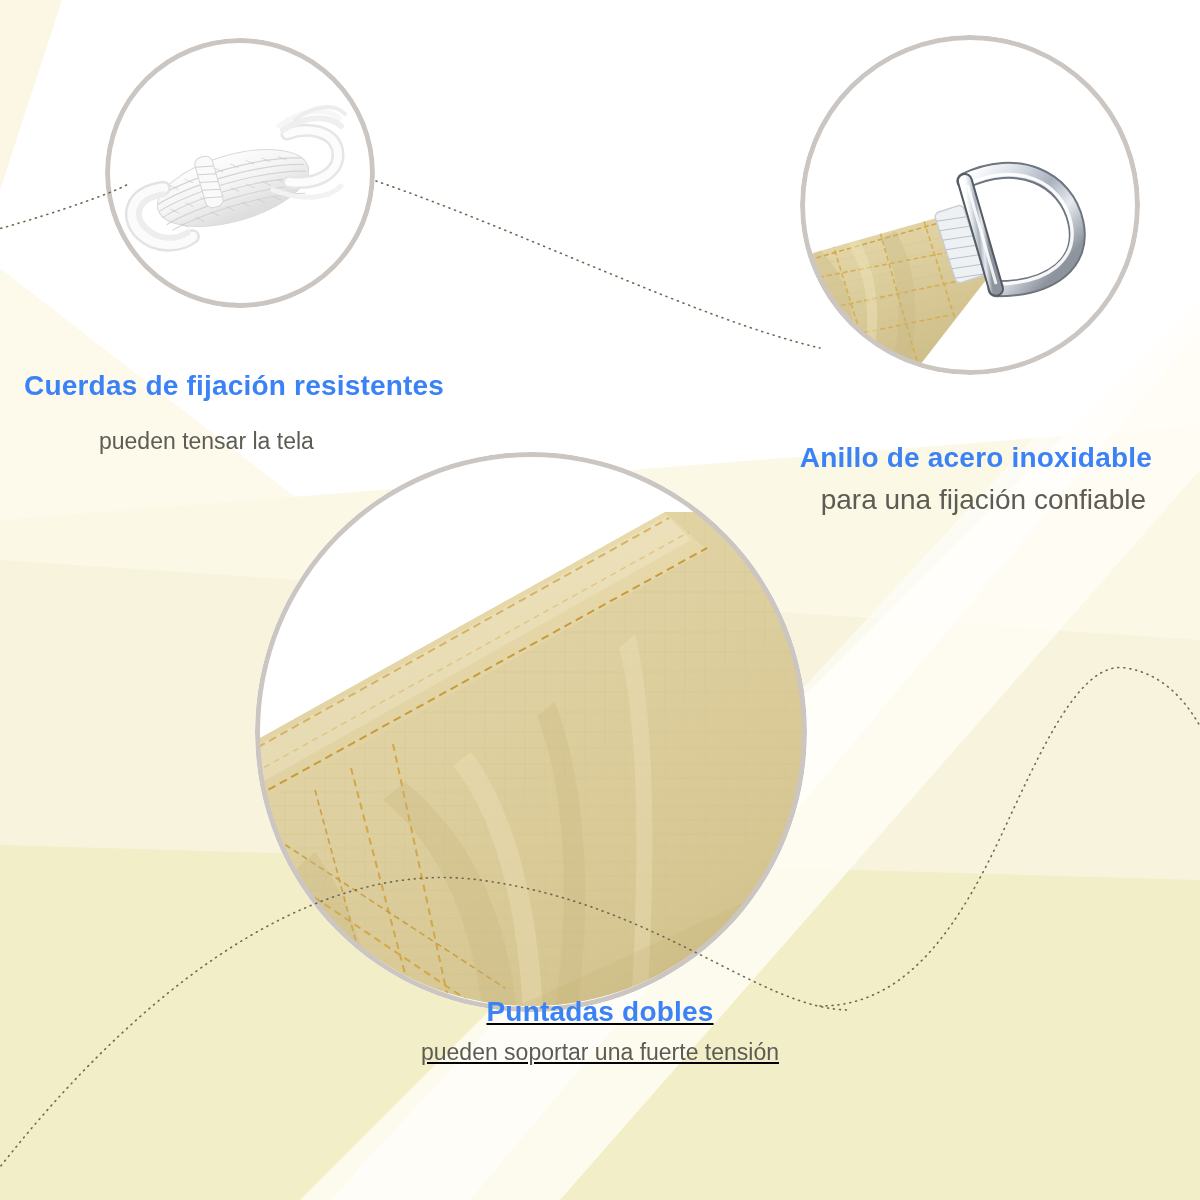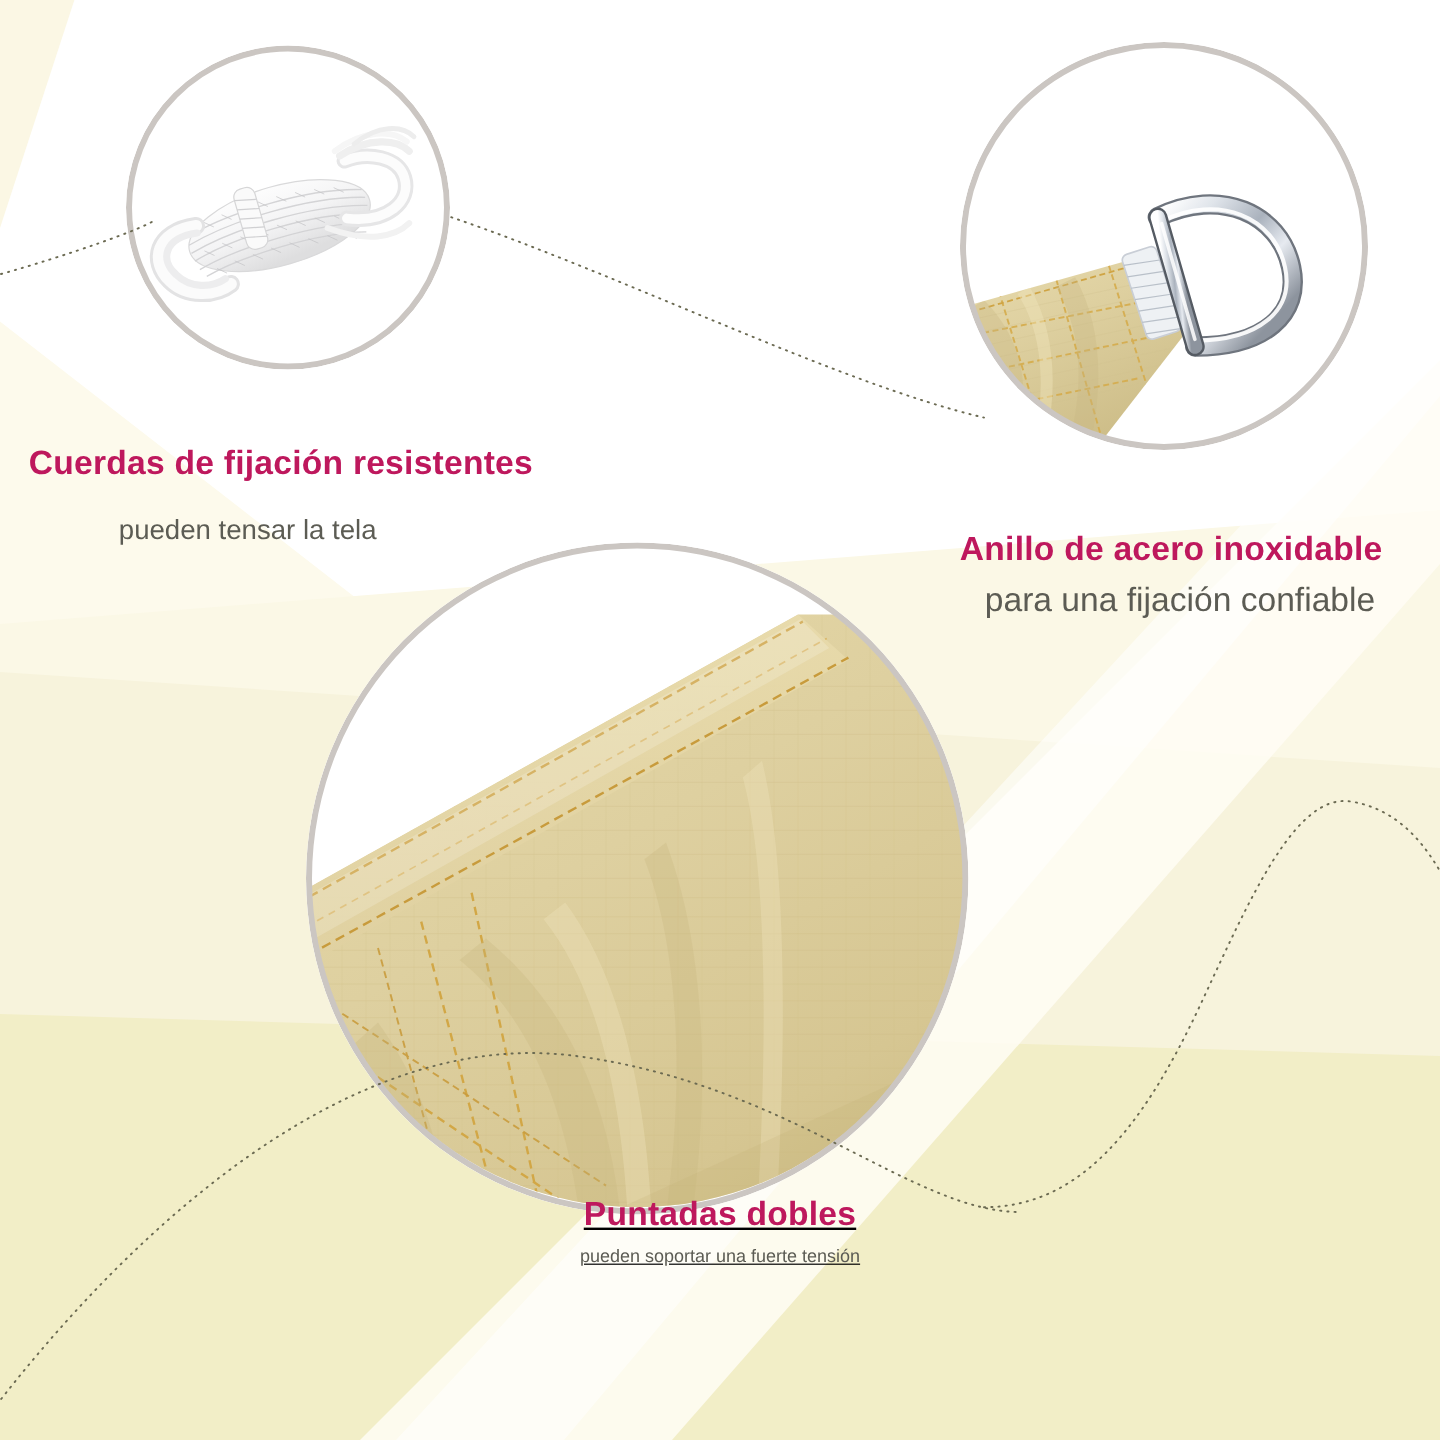--- a/index.html
+++ b/index.html
@@ -31,40 +31,40 @@
   }
   #circle-rope   { left:105px;  top:38px;  width:270px; height:270px; }
   #circle-dring  { left:800px;  top:35px;  width:340px; height:340px; }
   #circle-stitch { left:255px;  top:452px; width:552px; height:560px; }
 
   .photo { position:absolute; inset:0; }
 
   
   .feature-text { position:absolute; }
   .feature-title {
-    color:#be185d;
+    color:#3b82f6;
     font-weight:bold;
     letter-spacing:.2px;
     white-space:nowrap;
   }
   .feature-sub {
     color:#5c5c54;
     white-space:nowrap;
   }
   #text-rope   { left:24px;  top:370px; text-align:left; }
   #text-rope   .feature-title { font-size:28px; }
   #text-rope   .feature-sub   { font-size:23px; margin-top:26px; margin-left:75px; }
 
   #text-dring  { right:48px; top:442px; text-align:right; }
   #text-dring  .feature-title { font-size:28px;margin-left:32px; }
   #text-dring  .feature-sub   { font-size:28px; margin-top:10px; margin-right:6px; }
 
   #text-stitch { left:0; right:0; top:996px; text-align:center;text-decoration:underline; }
   #text-stitch .feature-title { font-size:28px; }
-  #text-stitch .feature-sub   { font-size:15px; margin-top:11px; }
+  #text-stitch .feature-sub   { font-size:23px; margin-top:11px; }
 </style>
 </head>
 <body>
 
 <div id="stage">
 
   <svg class="bg-svg" viewBox="0 0 1200 1200" preserveAspectRatio="none">
     <rect x="0" y="0" width="1200" height="1200" fill="#ffffff"></rect>
 
     <path d="M0,0 L62,0 L0,190 Z" fill="#fbf7e4"></path>

